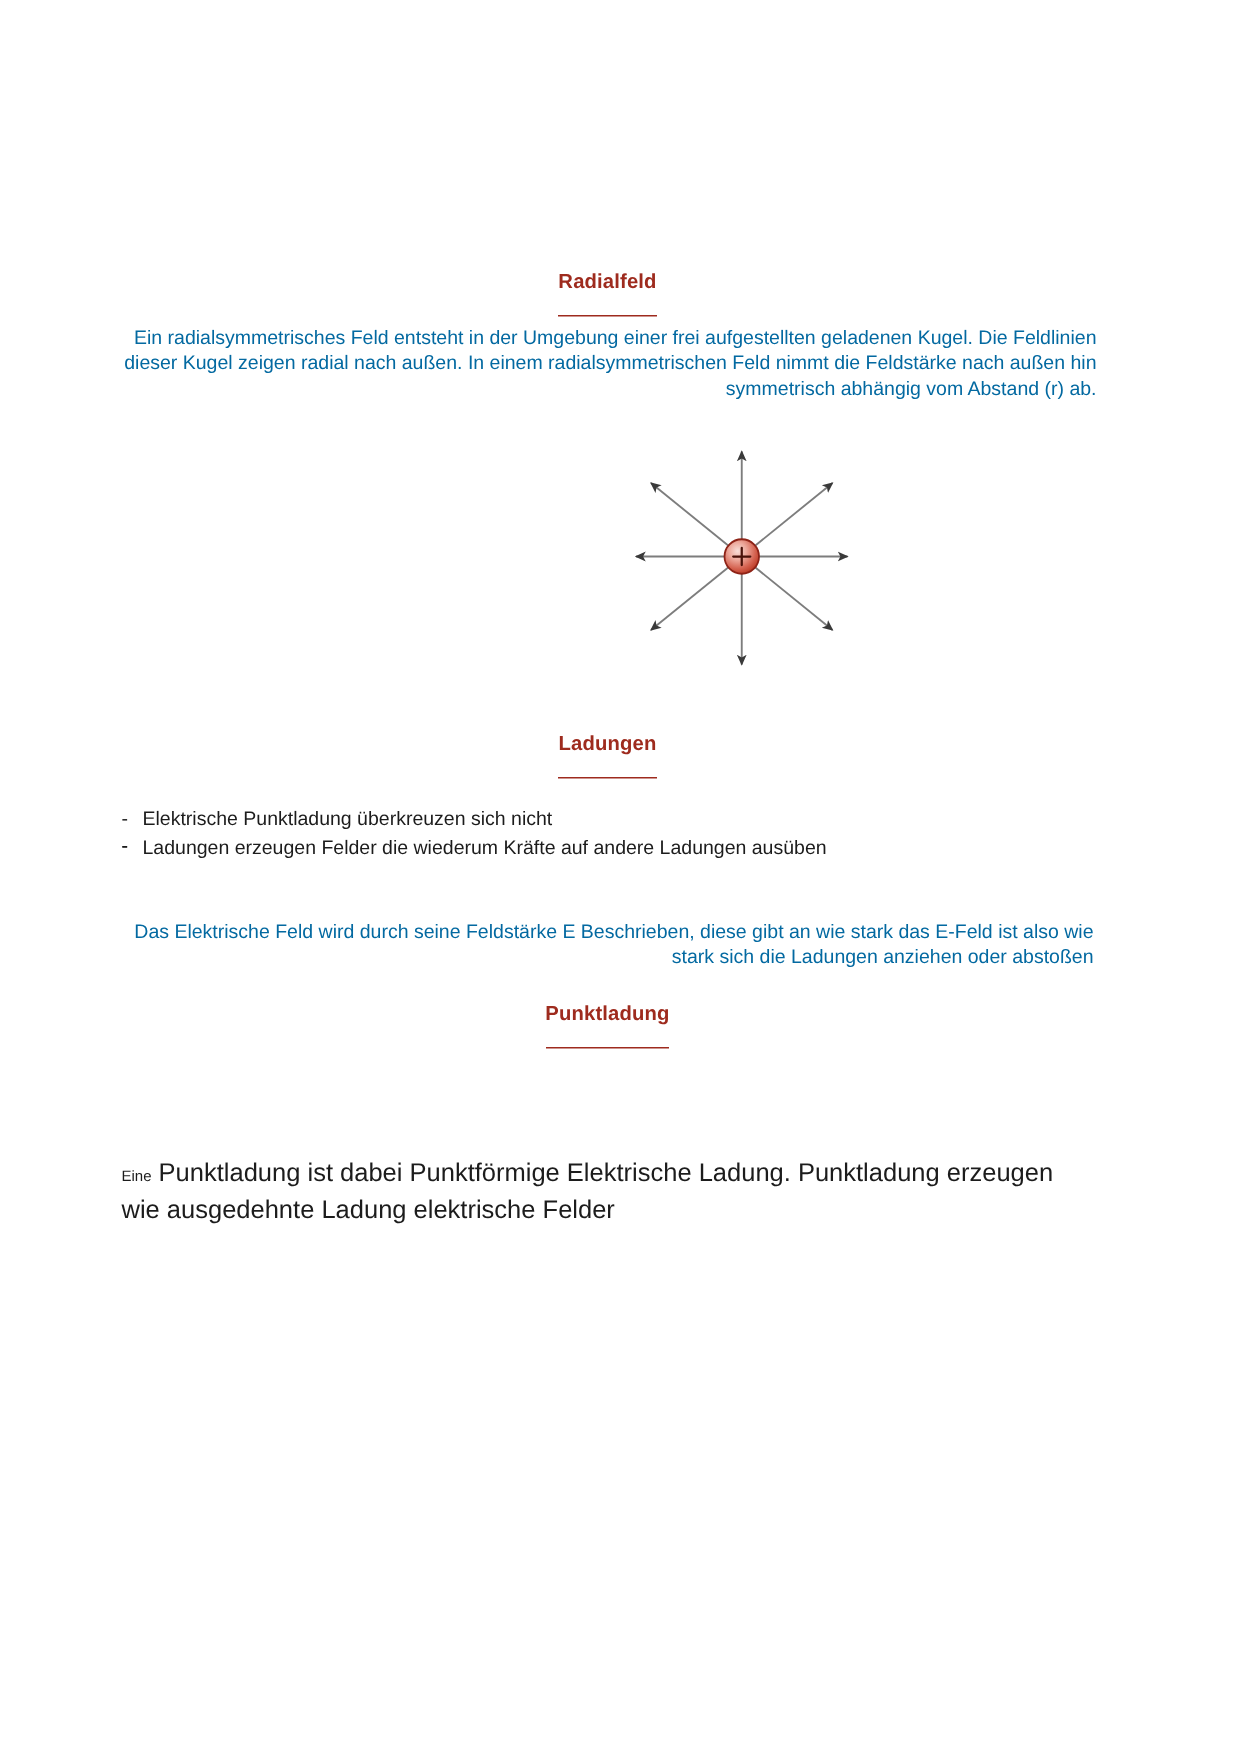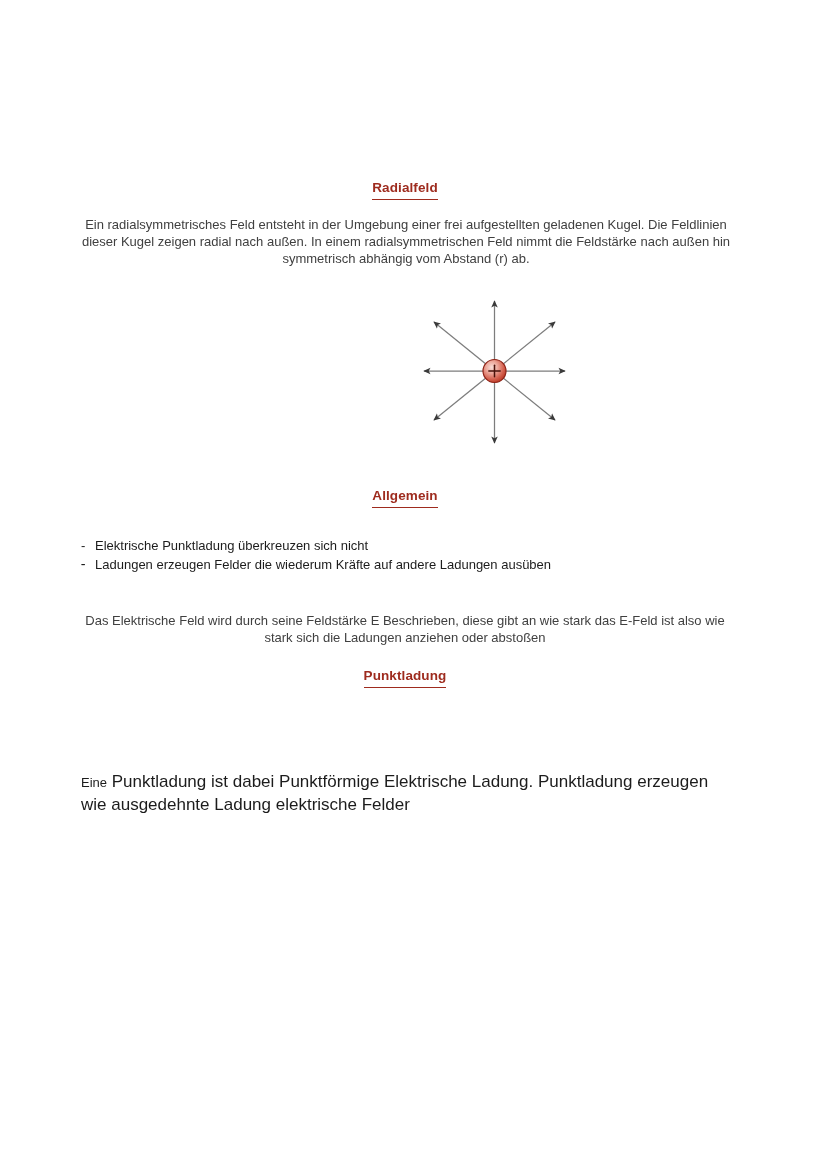--- a/index.html
+++ b/index.html
@@ -33,34 +33,34 @@
     font-size: 13.5px;
     font-weight: bold;
     color: #9e2b1e;
     letter-spacing: 0.1px;
     margin: 0;
     line-height: 1.2;
   }
   .section-heading span.h-text {
     display: inline-block;
     border-bottom: 1.6px solid #9e2b1e;
-    padding-bottom: 3px;
+    padding-bottom: 14px;
   }
 
   #heading-radialfeld { position: absolute; left: 0; top: 180px; width: 648px; }
   #heading-allgemein  { position: absolute; left: 0; top: 488px; width: 648px; }
   #heading-punktladung{ position: absolute; left: 0; top: 668px; width: 648px; }
 
   
   .body-text {
     font-size: 13px;
     line-height: 17.2px;
-    color: #404040;
-    margin: 0;
-    text-align: center;
+    color: #0369a1;
+    margin: 0;
+    text-align: right;
   }
 
   #intro-paragraph {
     position: absolute;
     left: 0;
     top: 216px;
     width: 650px;
   }
 
   #feldstaerke-paragraph {
@@ -98,21 +98,21 @@
   #punktladung-paragraph {
     position: absolute;
     left: 0;
     top: 754px;
     width: 640px;
     font-size: 17px;
     line-height: 21.5px;
     color: #1c1c1c;
   }
   #punktladung-paragraph .lead-small {
-    font-size: 13px;
+    font-size: 10px;
   }
 
   
   #radial-field-figure {
     position: absolute;
     left: 330px;
     top: 288px;
     width: 168px;
     height: 168px;
   }
@@ -167,21 +167,21 @@
 
         <circle cx="83.5" cy="83" r="11.5" fill="url(#chargeGrad)" stroke="#8e2317" stroke-width="1.2"></circle>
 
         <g stroke="#4a120a" stroke-width="1.5" stroke-linecap="round">
           <line x1="77.8" y1="83" x2="89.2" y2="83"></line>
           <line x1="83.5" y1="77.3" x2="83.5" y2="88.7"></line>
         </g>
       </svg>
     </div>
 
-    <h2 class="section-heading" id="heading-allgemein"><span class="h-text">Allgemein</span></h2>
+    <h2 class="section-heading" id="heading-allgemein"><span class="h-text">Ladungen</span></h2>
 
     <ul id="rules-list">
       <li>
         <span class="dash">-</span>
         <span>Elektrische Punktladung überkreuzen sich nicht</span>
       </li>
       <li>
         <span class="dash">-</span>
       </li>
       <li>

